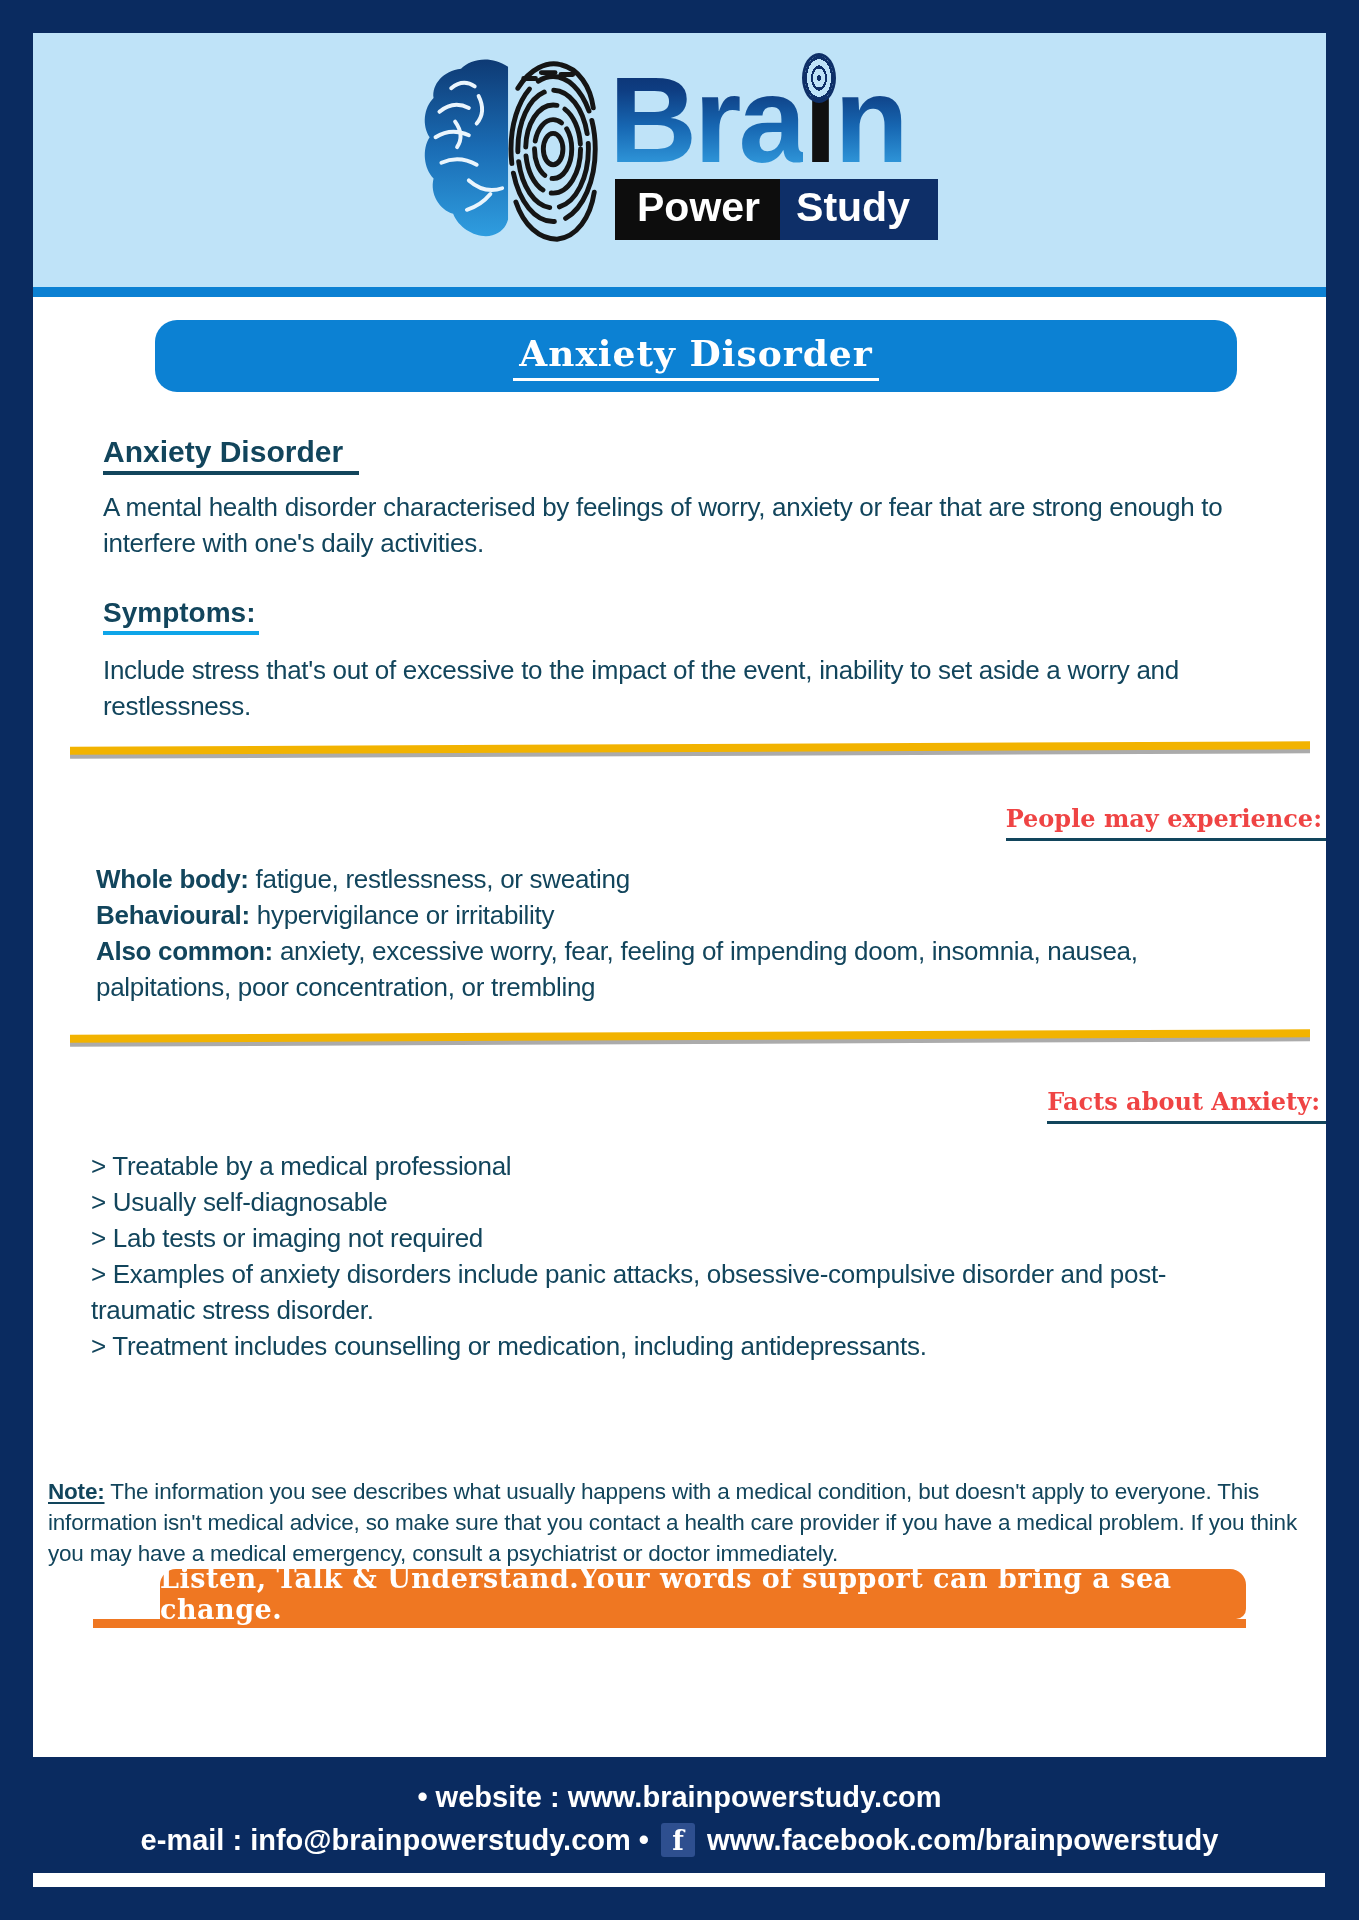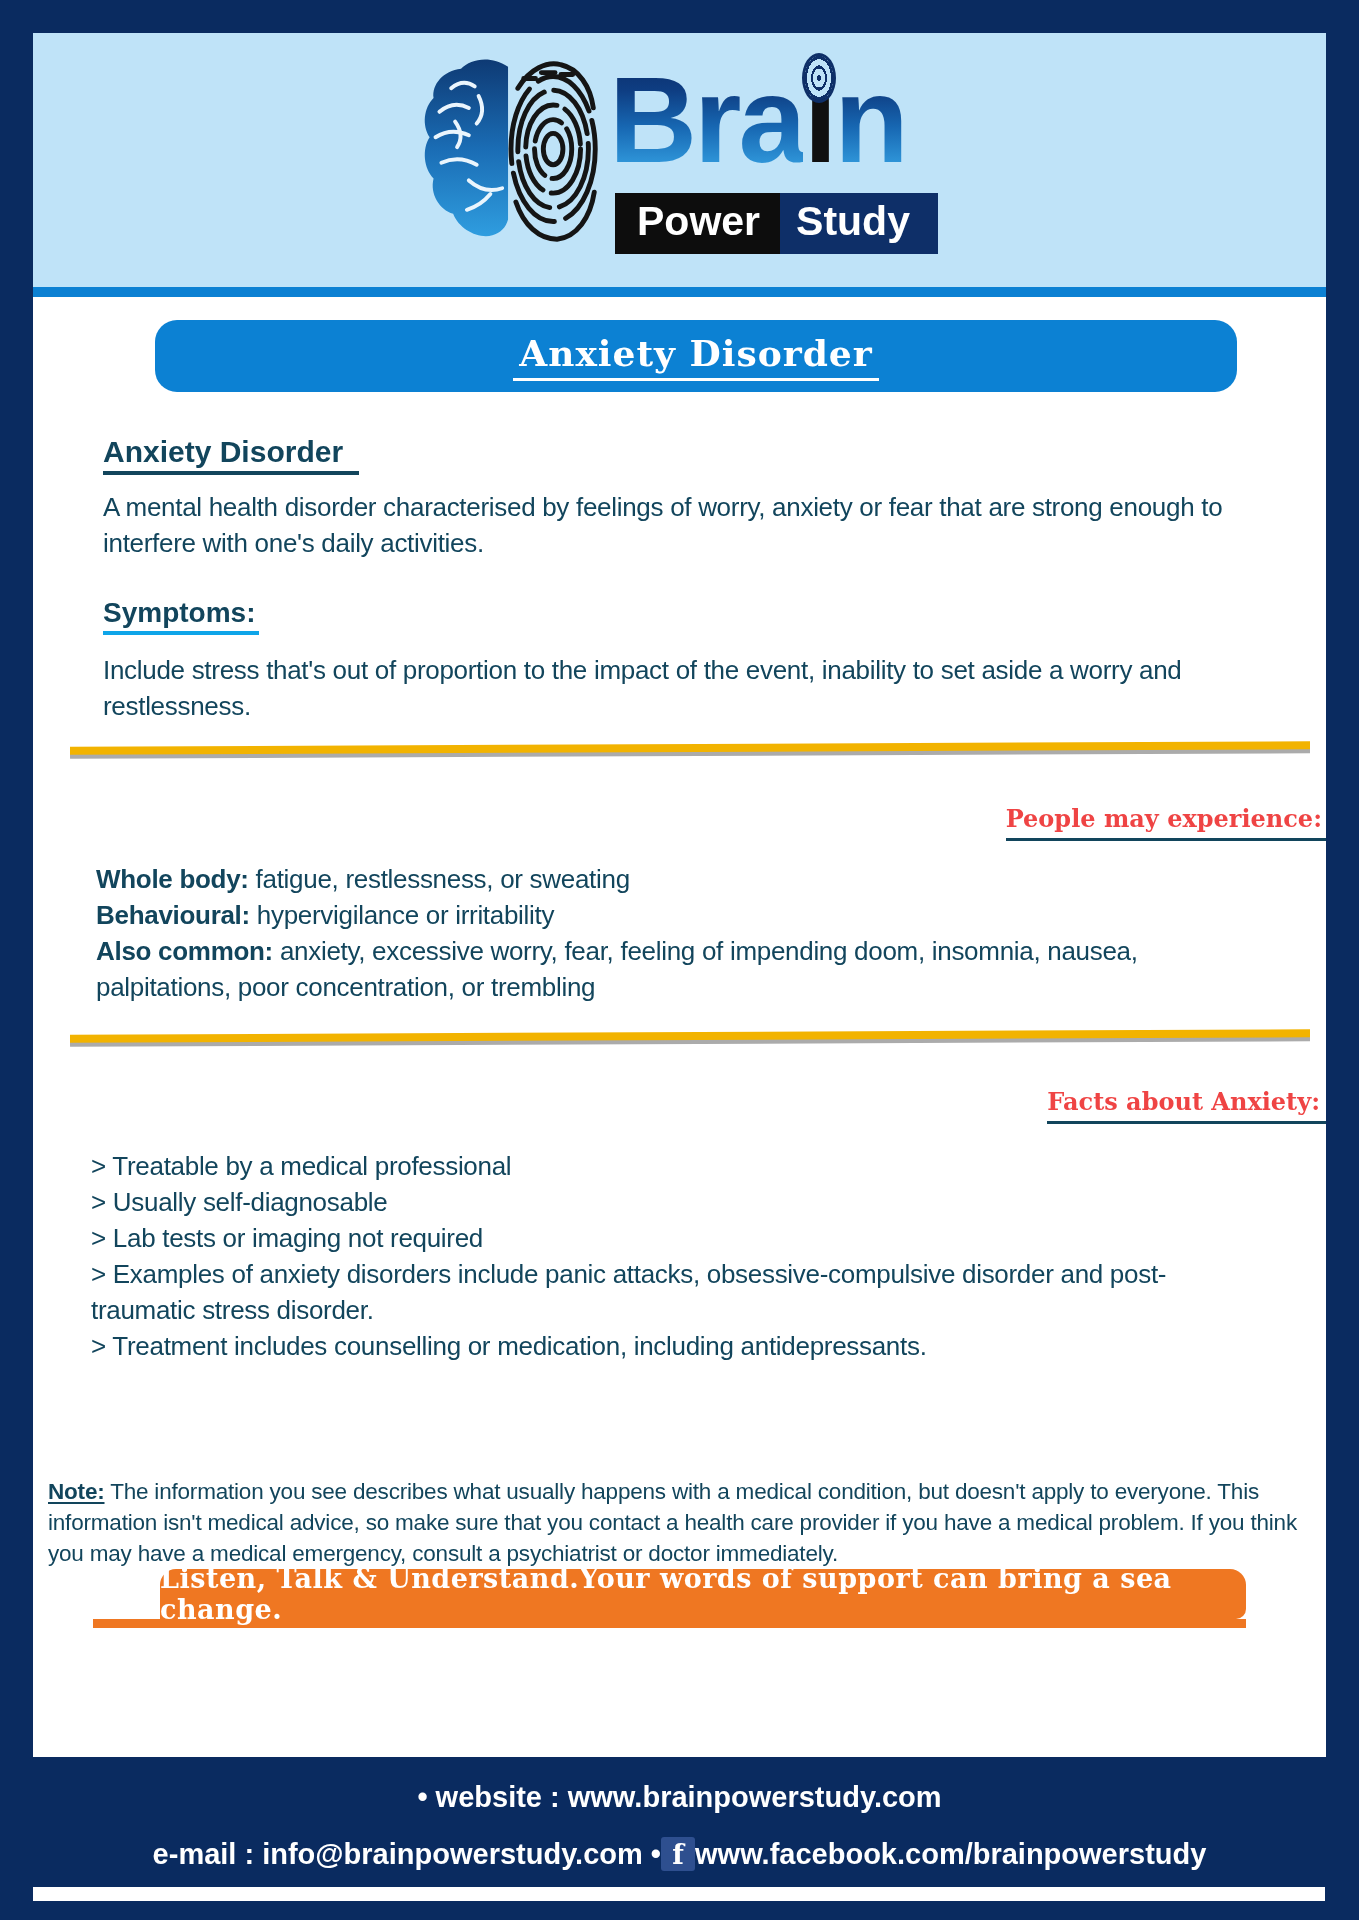--- a/index.html
+++ b/index.html
@@ -13,21 +13,21 @@
   .logo { display:flex; gap:10px; margin-top:20px; }
   .brainmark { width:178px; height:196px; }
   .logo-text { display:flex; flex-direction:column; margin-top:6px; }
   .brand-word { font-weight:bold; font-size:122px; line-height:1.0; letter-spacing:-3px; height:118px; }
   .brand-word span.grad { background:linear-gradient(180deg,#0b2c66 0%,#0e3d82 28%,#1767b2 55%,#2d92d6 80%,#45a8e2 100%);
         -webkit-background-clip:text; background-clip:text; color:transparent; }
   .brand-i { position:relative; display:inline-block; color:#101010; }
   .fpdot { position:absolute; left:50%; top:-6px; transform:translateX(-50%);
            width:34px; height:50px; border-radius:50%; border:3px solid #0e2f68;
            background:repeating-radial-gradient(ellipse at 50% 50%, #0e2f68 0 2px, rgba(0,0,0,0) 2px 6px); }
-  .brand-row { display:flex; margin-top:16px; margin-left:6px; }
+  .brand-row { display:flex; margin-top:2px; margin-left:6px; }
   .power-box, .study-box { color:#fff; font-weight:bold; font-size:41px; padding:5px 20px 9px 22px; }
   .power-box { background:#0d0d0d; }
   .study-box { background:#0e2f68; padding-left:16px; padding-right:28px; }
 
   .blue-bar { height:10px; background:#0c81d3; }
 
   
   .content { background:#ffffff; height:1460px; overflow:hidden; color:#12455c; }
 
   .title-banner { margin:23px 89px 0 122px; height:72px; background:#0c81d3; border-radius:22px;
@@ -64,21 +64,21 @@
 
   .cta-wrap { position:relative; margin:0 80px 0 127px; height:50px; }
   .cta { position:relative; height:50px; background:#ef7722; border-radius:16px 16px 10px 0;
          display:flex; align-items:center; justify-content:center; color:#fff;
          font-family:"DejaVu Serif", serif; font-weight:bold; font-size:27px; letter-spacing:0.5px; z-index:1; }
   .cta-underline { position:absolute; left:-67px; right:0; bottom:-9px; height:9px; background:#ef7722; }
 
   
   .footer { height:163px; background:#0a2b60; }
   .f-line1 { padding-top:24px; text-align:center; color:#fff; font-weight:bold; font-size:29px; }
-  .f-line2 { margin-top:23px; display:flex; justify-content:center; align-items:center; 
+  .f-line2 { margin-top:9px; display:flex; justify-content:center; align-items:center; gap:12px;
              color:#fff; font-weight:bold; font-size:29px; }
   .fb-icon { display:inline-flex; width:34px; height:34px; background:#2e4f8f; color:#fff;
              border-radius:3px; align-items:center; justify-content:center;
              font-family:"DejaVu Serif", serif; font-weight:bold; font-size:27px; }
   .f-rule { margin:16px 0 0 33px; width:1292px; height:14px; background:#ffffff; }
 </style>
 </head>
 <body>
 
 <div class="page">
@@ -131,21 +131,21 @@
     <div class="content">
 
       <div class="title-banner">
         <span>Anxiety Disorder</span>
       </div>
 
       <h2 class="sans-heading def-heading"><span>Anxiety Disorder</span></h2>
       <p class="body def-body">A mental health disorder characterised by feelings of worry, anxiety or fear that are strong enough to interfere with one's daily activities.</p>
 
       <h3 class="sans-heading sym-heading"><span>Symptoms:</span></h3>
-      <p class="body sym-body">Include stress that's out of proportion to the impact of the event, inability to set aside a worry and restlessness.</p>
+      <p class="body sym-body">Include stress that's out of excessive to the impact of the event, inability to set aside a worry and restlessness.</p>
 
       <div class="divider"></div>
 
       <h3 class="serif-heading exp-heading"><span>People may experience:</span></h3>
       <div class="body exp-list">
         <p><b>Whole body:</b><span> fatigue, restlessness, or sweating</span></p>
         <p><b>Behavioural:</b><span> hypervigilance or irritability</span></p>
         <p><b>Also common:</b><span> anxiety, excessive worry, fear, feeling of impending doom, insomnia, nausea, palpitations, poor concentration, or trembling</span></p>
       </div>
 

